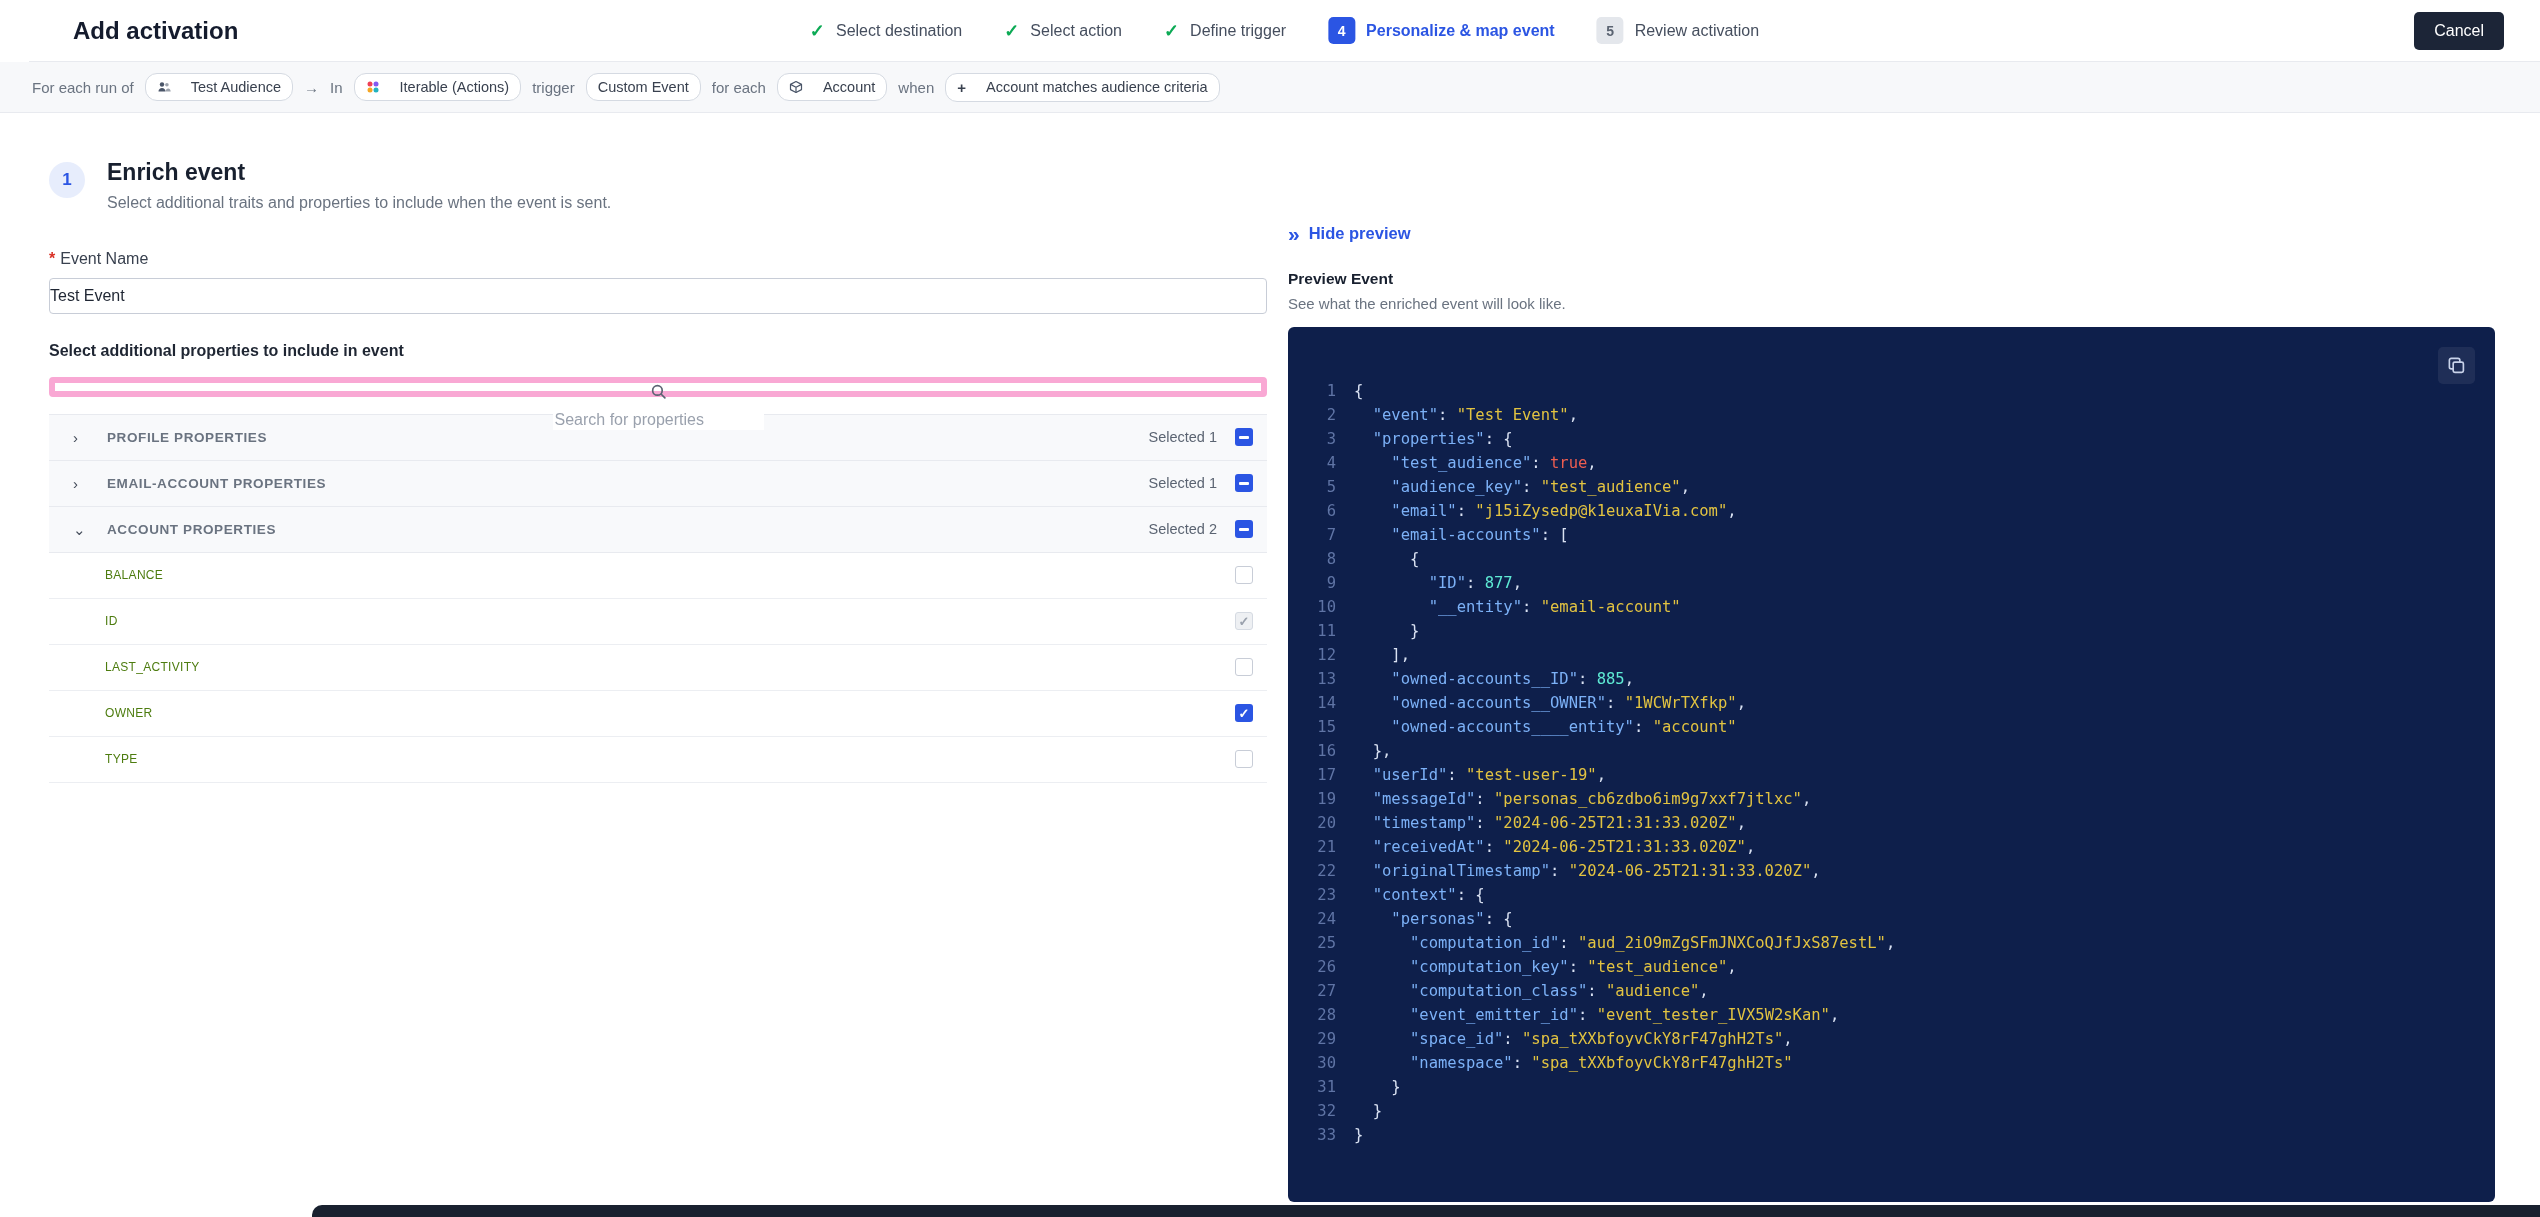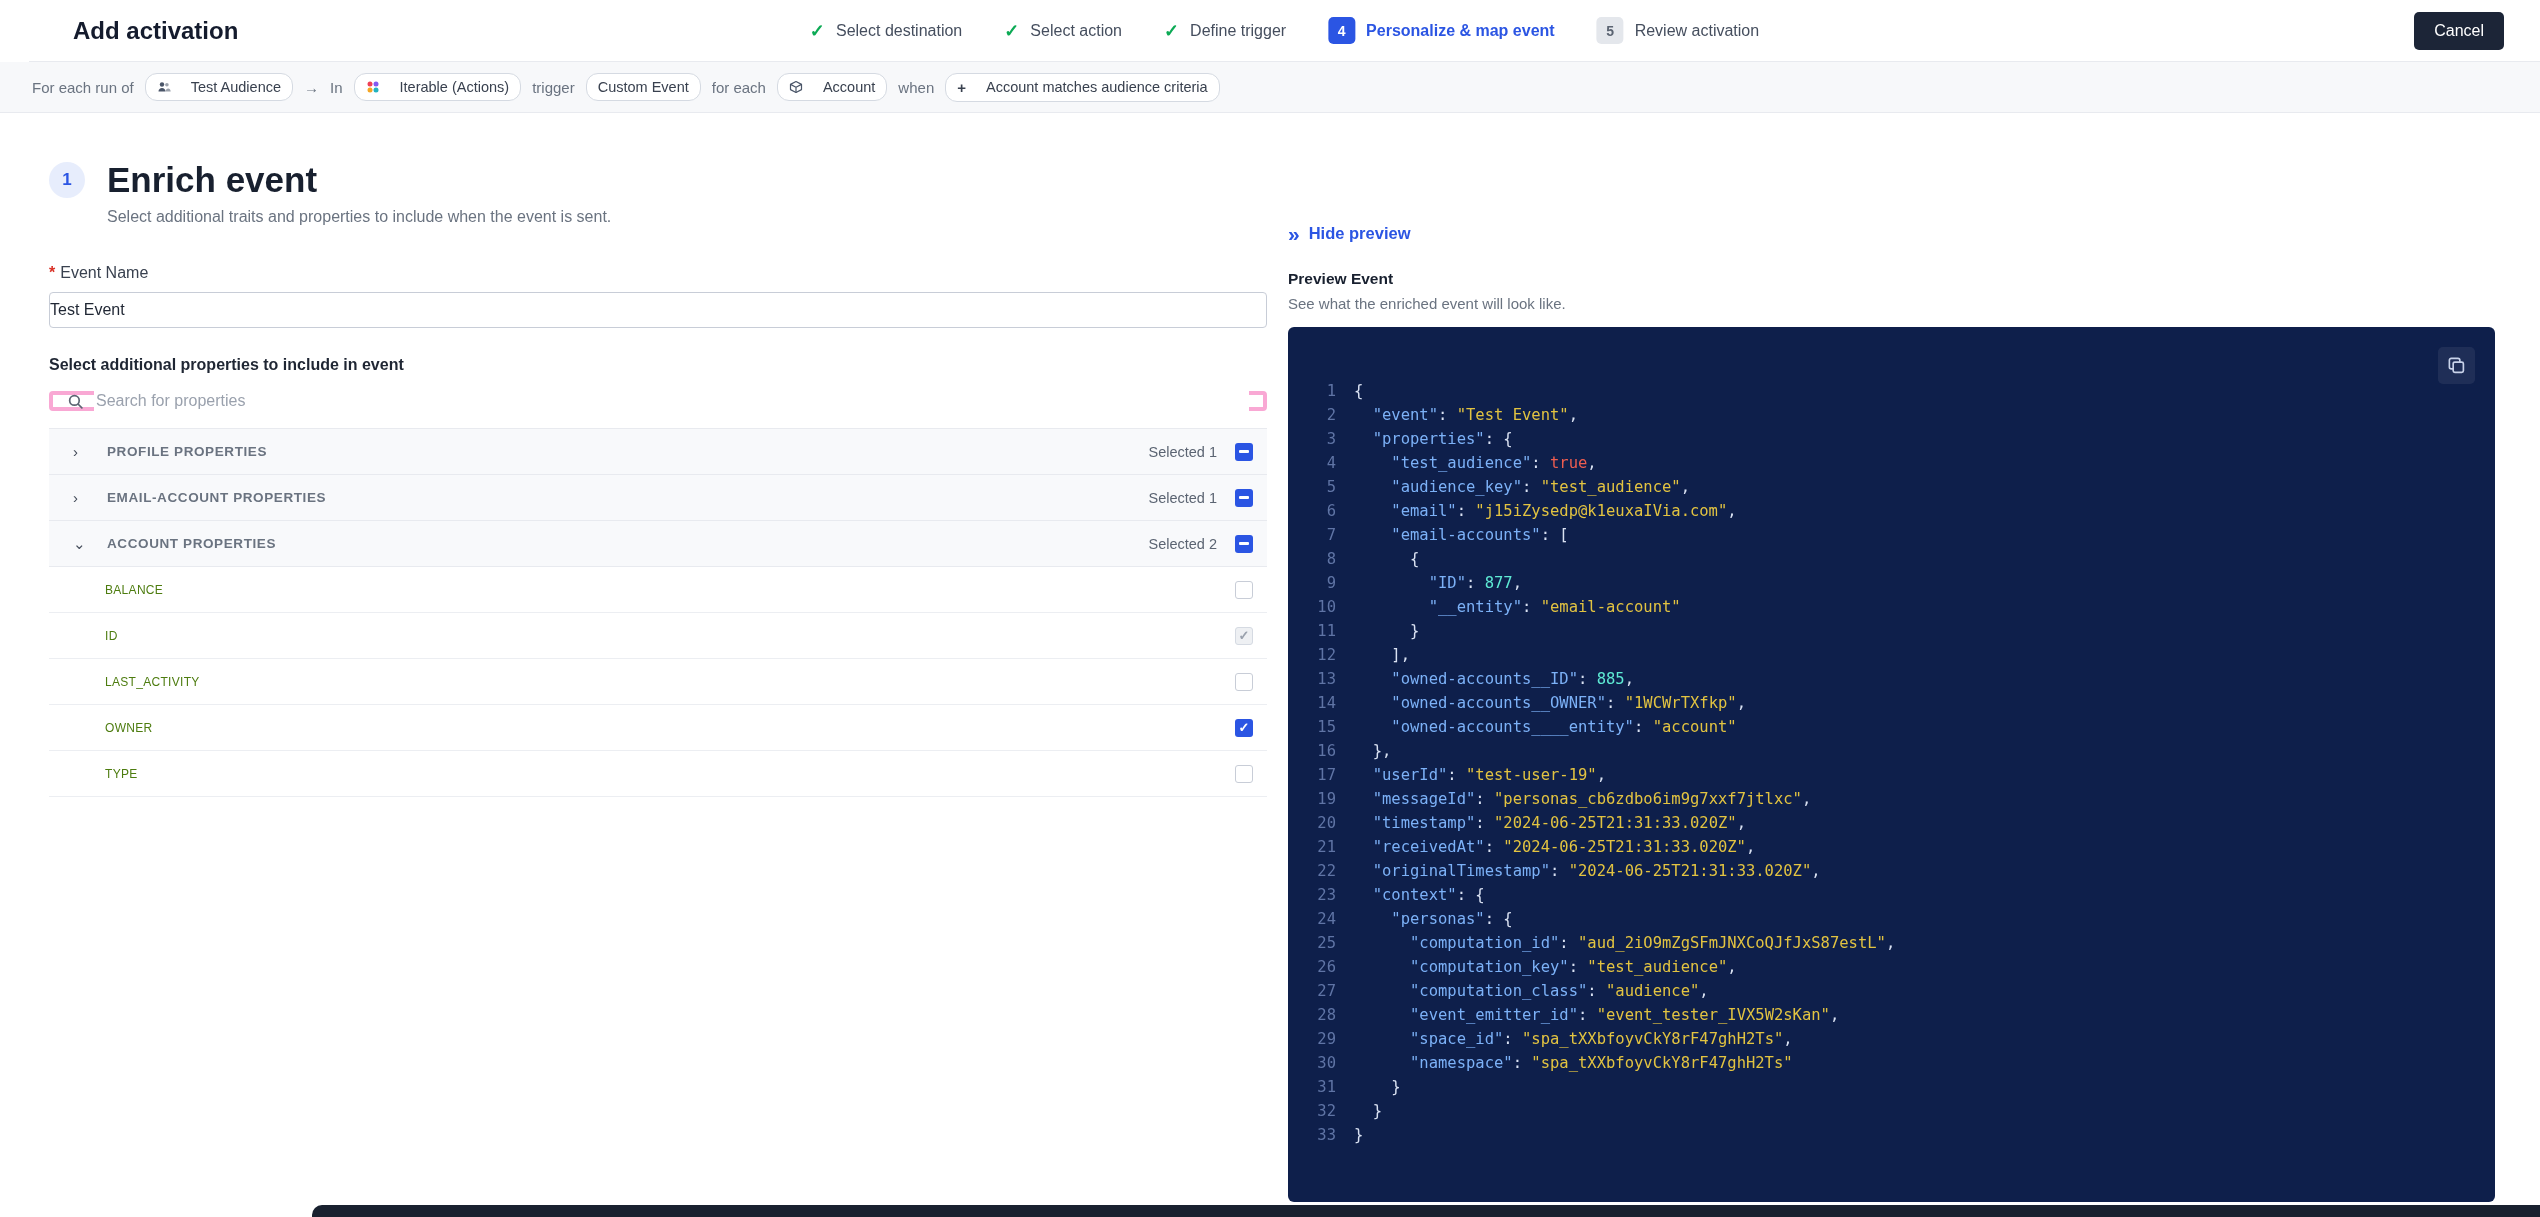--- a/index.html
+++ b/index.html
@@ -29,29 +29,29 @@
   .chip-icon{display:inline-flex;align-items:center;}
   .chip-plus{color:#39414f;font-weight:700;font-size:15px;}
   
   .main{display:flex;padding:46px 0 0 49px;gap:21px;box-sizing:border-box;}
   .left-col{width:1218px;flex:none;}
   .right-col{width:1207px;flex:none;margin-top:64px;}
   
   .step-head{display:flex;gap:22px;}
   .step-circle{width:36px;height:36px;border-radius:50%;background:#e7edfc;color:#2b55e3;
                font-weight:700;font-size:17px;display:grid;place-items:center;flex:none;margin-top:3px;}
-  .enrich-title{font-size:35px;font-weight:600;color:#18202f;margin:0;line-height:1.2;}
+  .enrich-title{font-size:23px;font-weight:600;color:#18202f;margin:0;line-height:1.2;}
   .enrich-sub{font-size:16px;color:#6a7380;margin:7px 0 0 0;}
   .field-label{margin-top:38px;font-size:16px;color:#39414f;font-weight:500;}
   .req{color:#d93025;margin-right:5px;font-weight:700;}
   .text-input{margin-top:10px;width:100%;height:36px;border:1px solid #c8cdd7;border-radius:4px;
               padding:0 0;font-size:16px;color:#1f2633;box-sizing:border-box;font-family:inherit;outline:none;}
   .props-label{margin-top:28px;font-size:16px;font-weight:600;color:#1f2633;}
-  .search-box{margin-top:17px;height:20px;border:4px solid #f9a8d4;border-radius:4px;display:flex;
-              align-items:center;padding:0 14px;gap:10px;box-sizing:border-box;background:#fff;}
+  .search-box{margin-top:17px;height:20px;border:6px solid #f9a8d4;border-radius:4px;display:flex;
+              align-items:center;padding:0 14px;gap:10px;box-sizing:border-box;background:#fff;flex-direction:column;}
   .search-box input{border:none;outline:none;flex:1;font-size:16px;font-family:inherit;color:#1f2633;}
   .search-box input::placeholder{color:#9aa1ad;}
   .accordion{margin-top:17px;border-top:1px solid #e8eaef;}
   .acc-header{height:46px;display:flex;align-items:center;background:#f8f9fb;
               border-bottom:1px solid #e8eaef;padding:0 14px 0 24px;cursor:pointer;box-sizing:border-box;}
   .acc-chevron{width:14px;color:#434b59;font-size:15px;line-height:1;flex:none;}
   .acc-label{margin-left:20px;font-size:13.5px;letter-spacing:.6px;color:#6a7380;font-weight:600;}
   .acc-selected{font-size:14.5px;color:#5b6472;margin-right:18px;}
   .acc-row{height:46px;display:flex;align-items:center;background:#fff;
            border-bottom:1px solid #eceef2;padding:0 14px 0 56px;box-sizing:border-box;cursor:pointer;}

